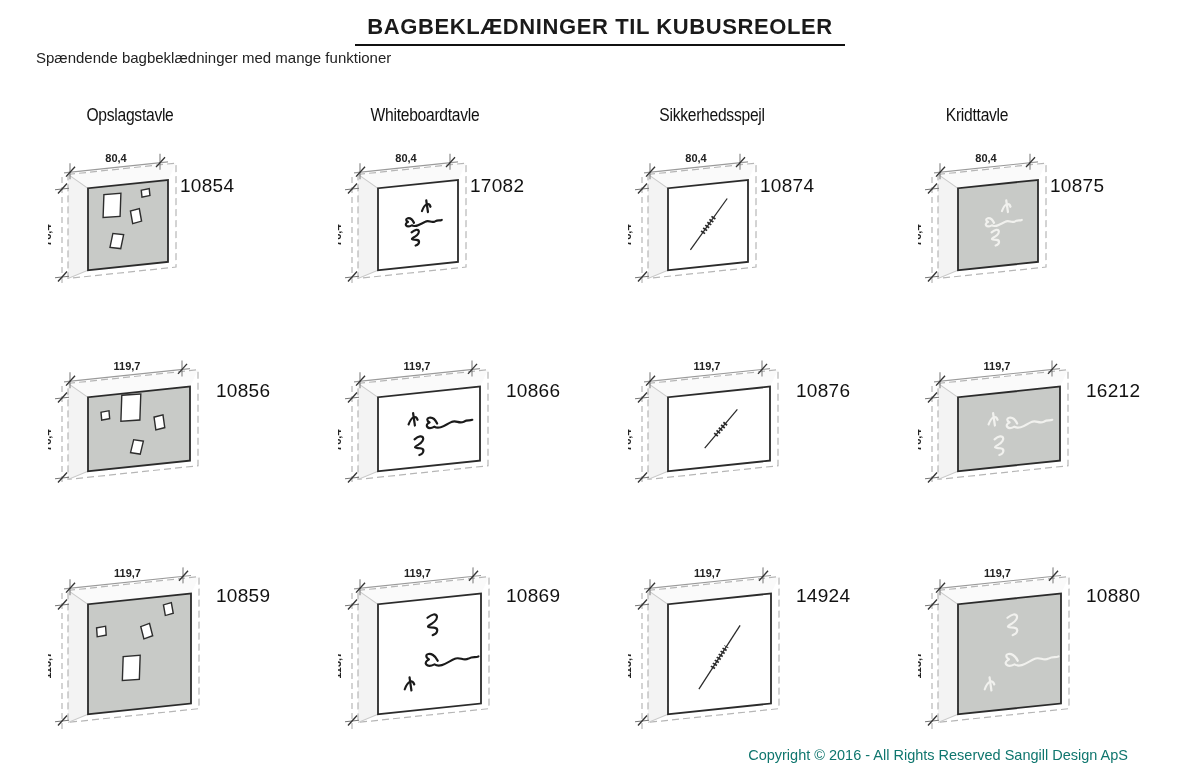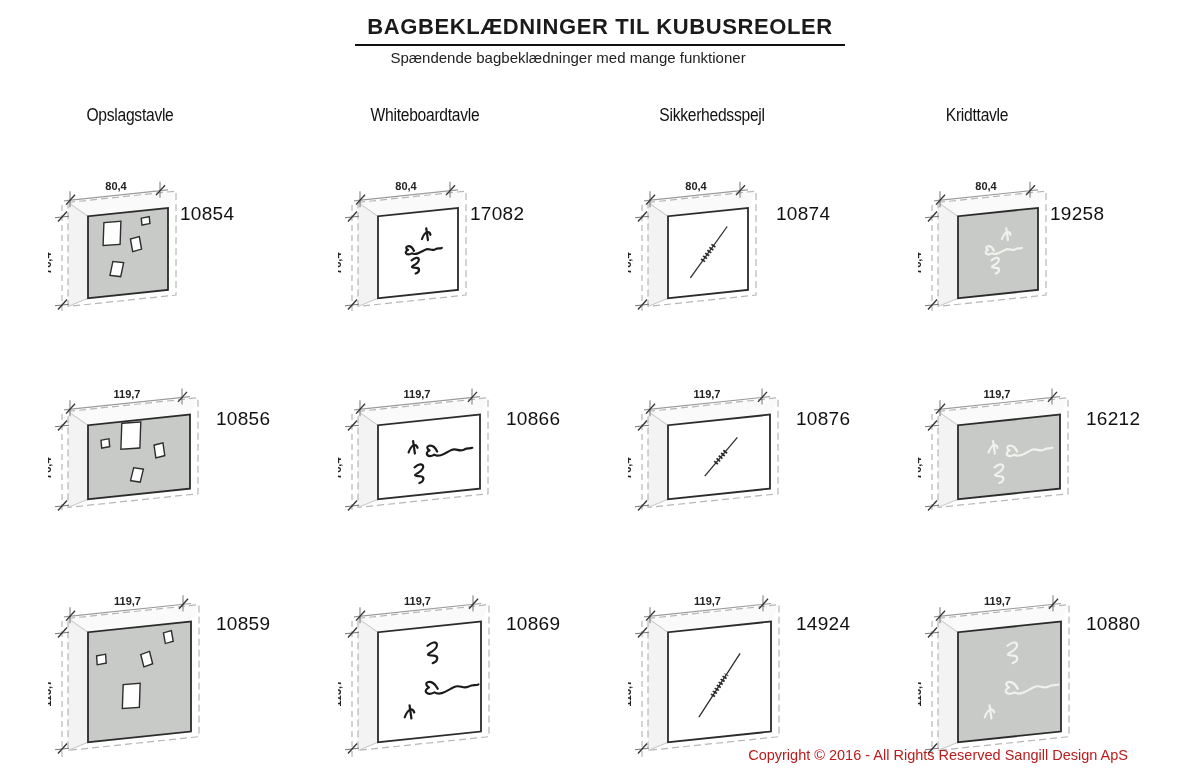--- a/index.html
+++ b/index.html
@@ -5,32 +5,32 @@
   html,body{margin:0;padding:0;}
   body{
     width:1200px;height:777px;position:relative;background:#ffffff;
     font-family:"Liberation Sans",sans-serif;color:#1a1a1a;overflow:hidden;
   }
   .title-wrap{position:absolute;top:14px;left:0;width:1200px;text-align:center;}
   .page-title{
     display:inline-block;font-size:22px;font-weight:bold;letter-spacing:.6px;
     border-bottom:2.5px solid #111;padding:0 12px 4px 12px;white-space:nowrap;
   }
-  .subtitle-wrap{position:absolute;top:49px;left:0;width:1136px;text-align:center;}
+  .subtitle-wrap{position:absolute;top:49px;left:0;width:1136px;padding-left:36px;}
   .page-subtitle{font-size:15px;color:#222;}
   .col-head{
     position:absolute;top:106px;width:190px;text-align:center;
     font-size:17px;color:#111;transform:scale(.92,1.04);letter-spacing:-.3px;
     white-space:nowrap;
   }
-  .cell{position:absolute;margin-top:28px;}
+  .cell{position:absolute;}
   .cell svg{position:absolute;left:0;top:0;}
   .pnum{position:absolute;top:27px;font-size:19px;color:#111;letter-spacing:.3px;}
   .footer{
-    position:absolute;top:747px;right:72px;font-size:14.5px;color:#b91c1c;
+    position:absolute;top:747px;right:72px;font-size:14.5px;color:#0f766e;
     white-space:nowrap;
   }
 </style>
 </head>
 <body>
 
 <div class="title-wrap">
   <span class="page-title">BAGBEKLÆDNINGER TIL KUBUSREOLER</span>
 </div>
 <div class="subtitle-wrap">
@@ -142,21 +142,21 @@
         <line x1="-14" y1="100" x2="-5" y2="91" stroke="#333" stroke-width="1.4"></line>
         <g transform="translate(-21,53) skewY(6)">
           <text transform="rotate(-90)" text-anchor="middle" font-size="11" font-weight="bold" fill="#222" font-family="&quot;Liberation Sans&quot;,sans-serif">76,4</text>
         </g>
         <g transform="translate(16,10)">
           <line x1="22.400000000000002" y1="63.96" x2="59.2" y2="16.400000000000002" stroke="#2a2a2a" stroke-width="1.3"></line>
           <line x1="34.544000000000004" y1="48.2652" x2="47.056" y2="32.09479999999999" stroke="#2a2a2a" stroke-width="5" stroke-dasharray="1.6 1.8"></line>
         </g>
       </g>
     </svg>
-  <span class="pnum" style="left:148px">10874</span>
+  <span class="pnum" style="left:132px">10874</span>
 </div>
 <div class="cell" style="left:918px;top:148px;width:280px;height:205px">
   <svg width="280" height="205" viewBox="0 0 280 205">
       <g transform="translate(24,32) skewY(-6)">
         <polygon points="-4,-6 16,10 16,92 -4,98" fill="#f3f3f3"></polygon>
         <polygon points="-4,-6 104,-6 96,10 16,10" fill="#fafafa"></polygon>
         <rect x="-4" y="-6" width="108" height="104" fill="none" stroke="#b6b6b6" stroke-width="1.2" stroke-dasharray="7 4"></rect>
         <line x1="-4" y1="-6" x2="16" y2="10" stroke="#c9c9c9" stroke-width="1"></line>
         <line x1="-4" y1="98" x2="16" y2="92" stroke="#c9c9c9" stroke-width="1"></line>
         <rect x="16" y="10" width="80" height="82" fill="#c8cac7" stroke="#2b2b2b" stroke-width="1.8"></rect>
@@ -183,21 +183,21 @@
           </g>
           <g transform="translate(36,36.08) scale(0.75)" fill="none" stroke="#f1f1ee" stroke-width="2.93" stroke-linecap="round" stroke-linejoin="round">
             <path d="M0 3 C -5 -8, -15 -4, -8 1 C -14 3, -10 9, -3 6 C 3 10, 9 5, 15 3 C 20 1, 23 6, 28 4 C 32 2, 34 4, 37 3"></path>
           </g>
           <g transform="translate(32,47.559999999999995) scale(0.8)" fill="none" stroke="#f1f1ee" stroke-width="2.75" stroke-linecap="round" stroke-linejoin="round">
             <path d="M2 0 C 11 -7, 15 2, 6 6 C 1 8, 1 9, 8 10 C 13 11, 12 16, 7 17"></path>
           </g>
         </g>
       </g>
     </svg>
-  <span class="pnum" style="left:132px">19258</span>
+  <span class="pnum" style="left:132px">10875</span>
 </div>
 
 <div class="cell" style="left:48px;top:353px;width:280px;height:205px">
   <svg width="280" height="205" viewBox="0 0 280 205">
       <g transform="translate(24,36) skewY(-6)">
         <polygon points="-4,-6 16,10 16,84 -4,90" fill="#f3f3f3"></polygon>
         <polygon points="-4,-6 126,-6 118,10 16,10" fill="#fafafa"></polygon>
         <rect x="-4" y="-6" width="130" height="96" fill="none" stroke="#b6b6b6" stroke-width="1.2" stroke-dasharray="7 4"></rect>
         <line x1="-4" y1="-6" x2="16" y2="10" stroke="#c9c9c9" stroke-width="1"></line>
         <line x1="-4" y1="90" x2="16" y2="84" stroke="#c9c9c9" stroke-width="1"></line>

